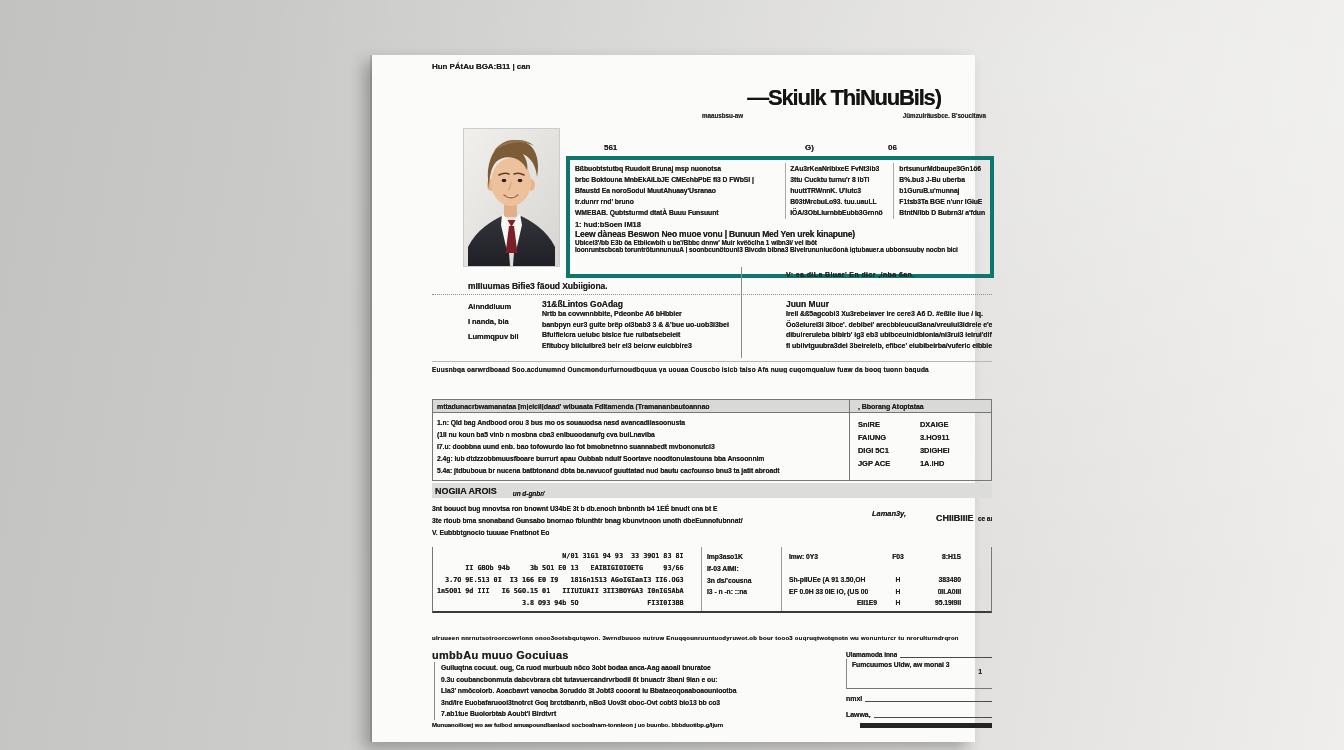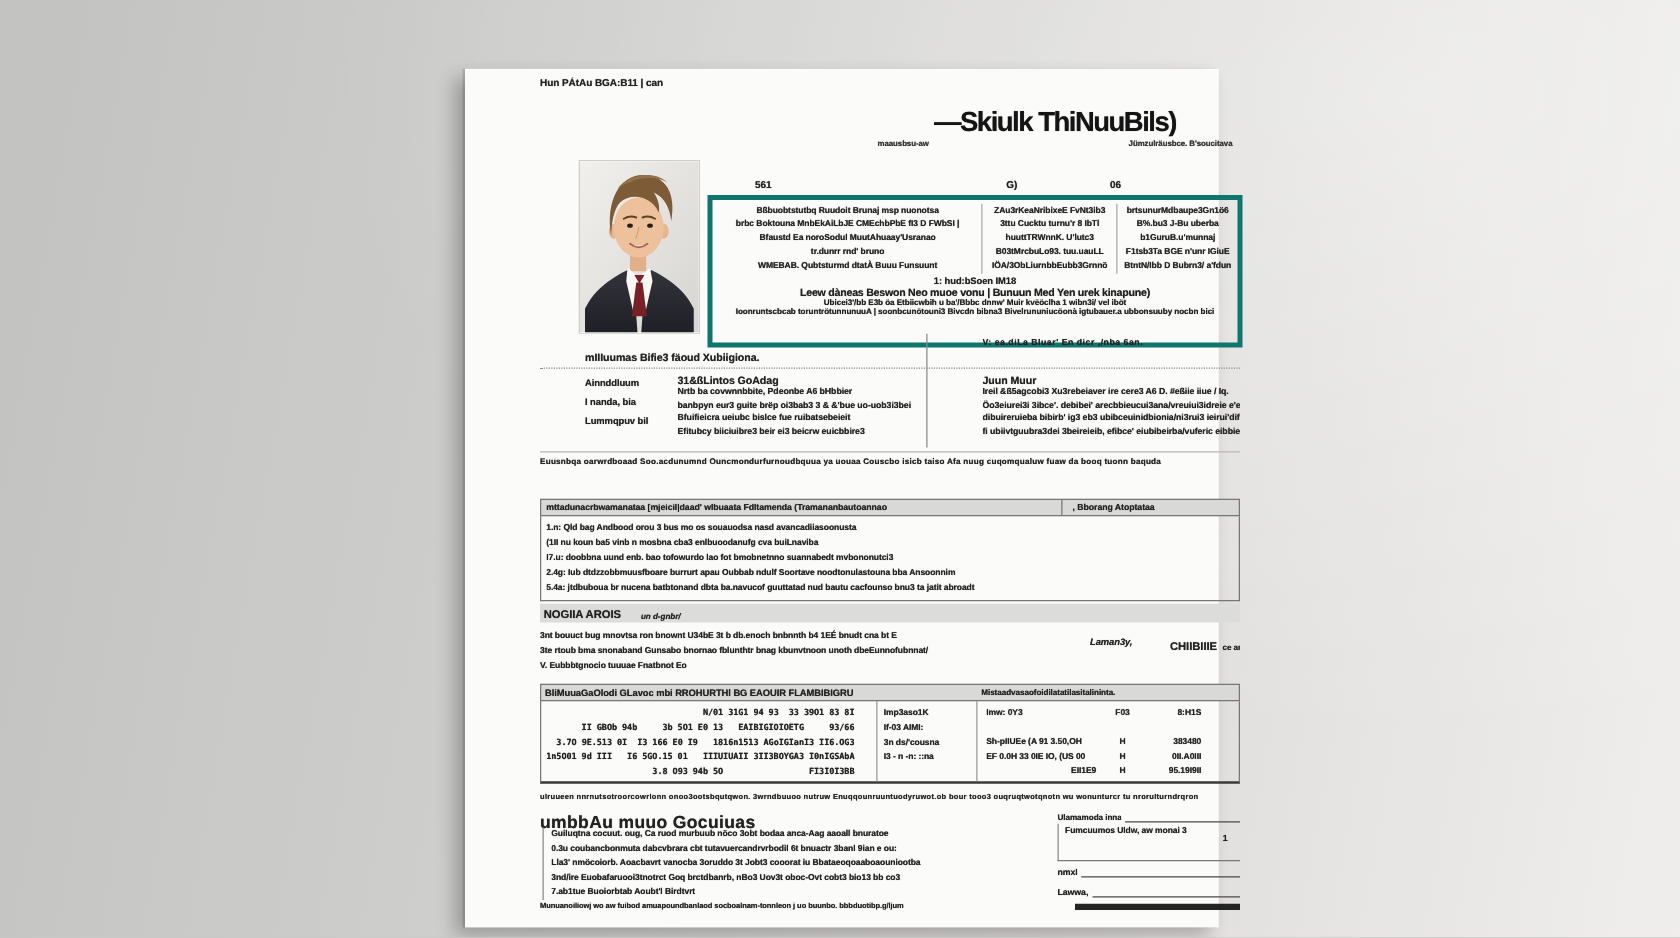--- a/index.html
+++ b/index.html
@@ -9,30 +9,30 @@
   .stage::after{content:"";position:absolute;inset:0;
          background:radial-gradient(ellipse at 85% 10%, rgba(255,255,255,.35), rgba(0,0,0,0) 55%);pointer-events:none;}
   .paper{position:absolute;left:372px;top:55px;width:603px;height:687px;background:#fbfbf9;
          box-shadow:-8px 7px 14px rgba(40,40,40,.33), -2px 0 0 #b3b3b1;
          text-shadow:0 0 .6px rgba(25,25,25,.75);letter-spacing:-.05px;z-index:1;}
   .abs{position:absolute;box-sizing:border-box;margin-left:36px;}
   .nw{white-space:nowrap;overflow:hidden;}
   .pre{white-space:pre;overflow:hidden;text-align:right;}
   .w6{font-weight:600}.w7{font-weight:700}.w8{font-weight:800}
   .fz6{font-size:6px}.fz65{font-size:6.5px}.fz68{font-size:6.8px}.fz7{font-size:7px}
-  .fz75{font-size:7.5px}.fz8{font-size:8px}.fz85{font-size:8.5px}.fz9{font-size:9px}.fz95{font-size:14px}
+  .fz75{font-size:7.5px}.fz8{font-size:8px}.fz85{font-size:8.5px}.fz9{font-size:9px}.fz95{font-size:11px}
 
   .top-note{left:24px;top:7px;width:300px;}
   .title-block{left:288px;top:32px;width:296px;text-align:center;}
   .title-main{font-size:22px;font-weight:800;letter-spacing:-1.2px;line-height:1;color:#141414;}
   .title-subs{display:flex;justify-content:space-between;font-size:6.3px;font-weight:700;margin-top:3px;padding:0 6px;color:#333;}
 
   .photo{left:56px;top:74px;width:95px;height:137px;box-shadow:0 0 0 1px rgba(120,120,120,.35);}
 
-  .info{left:158px;top:88px;width:428px;text-align:center;}
+  .info{left:158px;top:88px;width:428px;}
   .col-labels{position:relative;height:13px;font-size:8px;font-weight:700;}
   .ibox{border:4px solid #0f766e;height:108px;padding:3px 5px;}
   .ibox-cols{display:flex;height:56px;}
   .icol{font-size:6.8px;line-height:11px;font-weight:600;}
   .ic1{width:208px;padding-right:4px;}
   .ic2{width:100px;border-left:1px solid #a9a9a7;padding:0 4px;}
   .ic3{flex:1;border-left:1px solid #a9a9a7;padding-left:5px;}
   .ibox-span{margin-top:1px;}
 
   .sec2{left:24px;top:212px;width:560px;height:95px;}
@@ -220,20 +220,38 @@
         <div class="nw fz7 w6" style="width:142px;border-left:1px solid #777775;align-self:stretch;display:flex;align-items:center;padding-left:8px;box-sizing:border-box">, Bborang Atoptataa</div>
       </div>
       <div class="tbody1">
         <div class="t1lines">
           <div class="nw">1.n: Qld   bag Andbood orou 3 bus mo os souauodsa nasd  avancadiiasoonusta</div>
           <div class="nw">(1II nu  koun ba5 vinb n mosbna cba3 enlbuoodanufg cva buiLnaviba</div>
           <div class="nw">I7.u:  doobbna uund enb. bao tofowurdo lao fot bmobnetnno suannabedt mvbononutci3</div>
           <div class="nw">2.4g: Iub dtdzzobbmuusfboare burrurt apau Oubbab ndulf Soortave noodtonulastouna bba Ansoonnim</div>
           <div class="nw">5.4a: jtdbuboua br nucena batbtonand dbta ba.navucof guuttatad nud bautu cacfounso bnu3 ta jatit abroadt</div>
         </div>
+        <div class="t1vals">
+          <div class="vrow">
+              <span>SnIRE</span>
+              <span>DXAIGE</span>
+            </div>
+          <div class="vrow">
+              <span>FAIUNG</span>
+              <span>3.HO911</span>
+            </div>
+          <div class="vrow">
+              <span>DIGI 5C1</span>
+              <span>3DIGHEI</span>
+            </div>
+          <div class="vrow">
+              <span>JGP ACE</span>
+              <span>1A.IHD</span>
+            </div>
+        </div>
       </div>
     </div>
 
     <div class="abs nband">
       <span class="fz9 w8">NOGIIA AROIS</span>
       <span class="fz65 w6" style="margin-left:16px;position:relative;top:3px;font-style:italic">un d-gnbr/</span>
     </div>
     <div class="abs nbody">
       <div style="width:392px;font-size:6.8px;line-height:12px;font-weight:600;overflow:hidden">
         <div class="nw">3nt bouuct bug mnovtsa  ron bnownt U34bE 3t b db.enoch bnbnnth b4 1EÉ bnudt cna bt  E</div>
@@ -241,24 +259,20 @@
         <div class="nw">V. Eubbbtgnocio tuuuae  Fnatbnot Eo</div>
       </div>
       <div class="abs nw fz75 w7" style="left:404px;top:6px;font-style:italic">Laman3y,</div>
       <div class="abs nw" style="left:468px;top:4px;right:0">
         <span class="fz9 w8">CHIIBIIIE</span>
         <span class="fz65 w6">ce annaudt</span>
       </div>
     </div>
 
     <div class="abs table2">
-      <div class="thead">
-        <div class="nw fz75 w8" style="width:352px;padding-left:3px;box-sizing:border-box">BliMuuaGaOlodi  GLavoc  mbi  RROHURTHl BG EAOUIR FLAMBIBIGRU</div>
-        <div class="nw fz65 w6" style="flex:1">Mistaadvasaofoidilatatilasitalininta.</div>
-      </div>
       <div class="t2body">
         <div class="t2a">
           <div class="pre">N/01 31G1 94 93  33 39O1 83 8I</div>
           <div class="pre">II GBOb 94b     3b 5O1 E0 13   EAIBIGIOIOETG     93/66</div>
           <div class="pre">3.7O 9E.513 0I  I3 166 E0 I9   1816n1513 AGoIGIanI3 II6.OG3</div>
           <div class="pre">1n5O01 9d III   I6 5GO.15 01   IIIUIUAII 3II3BOYGA3 I0nIGSAbA</div>
           <div class="pre">3.8 O93 94b 5O                 FI3I0I3BB</div>
         </div>
         <div class="t2d1"></div>
         <div class="t2c">

